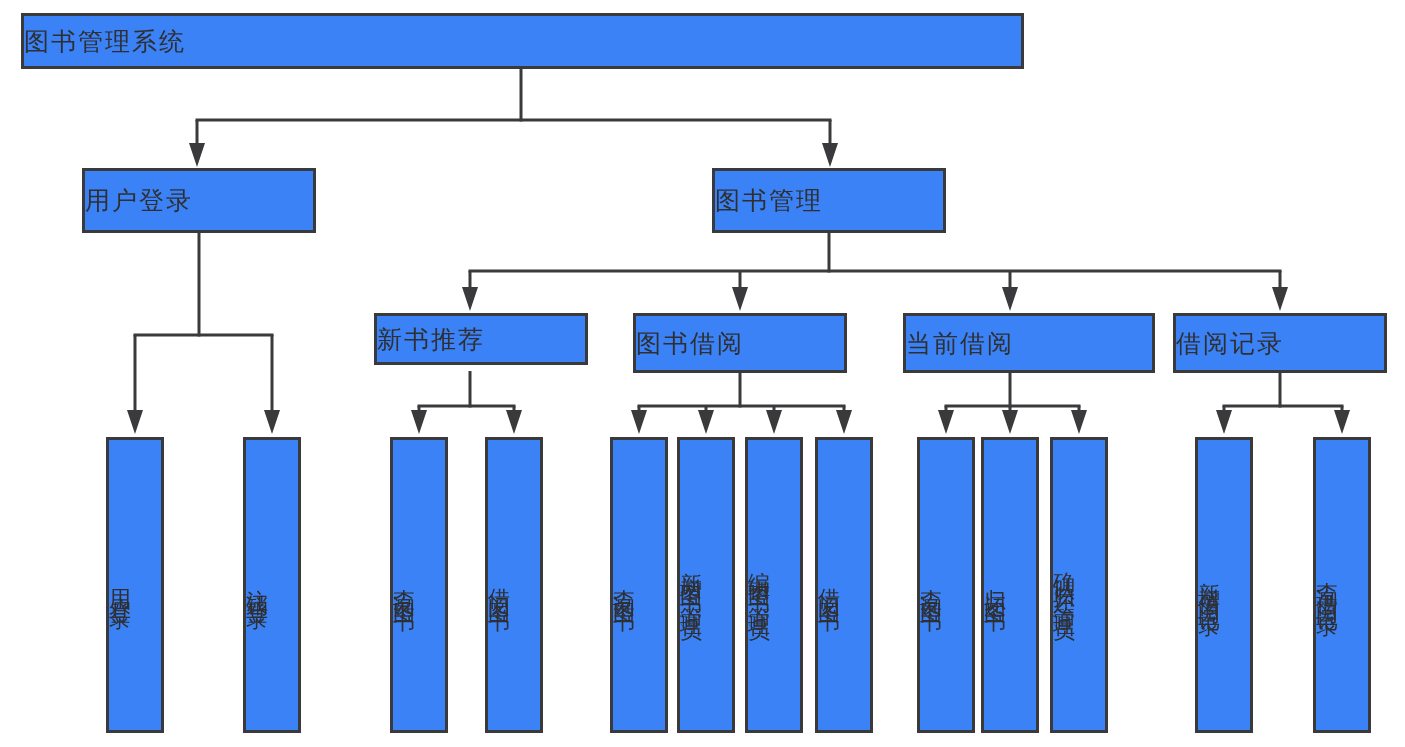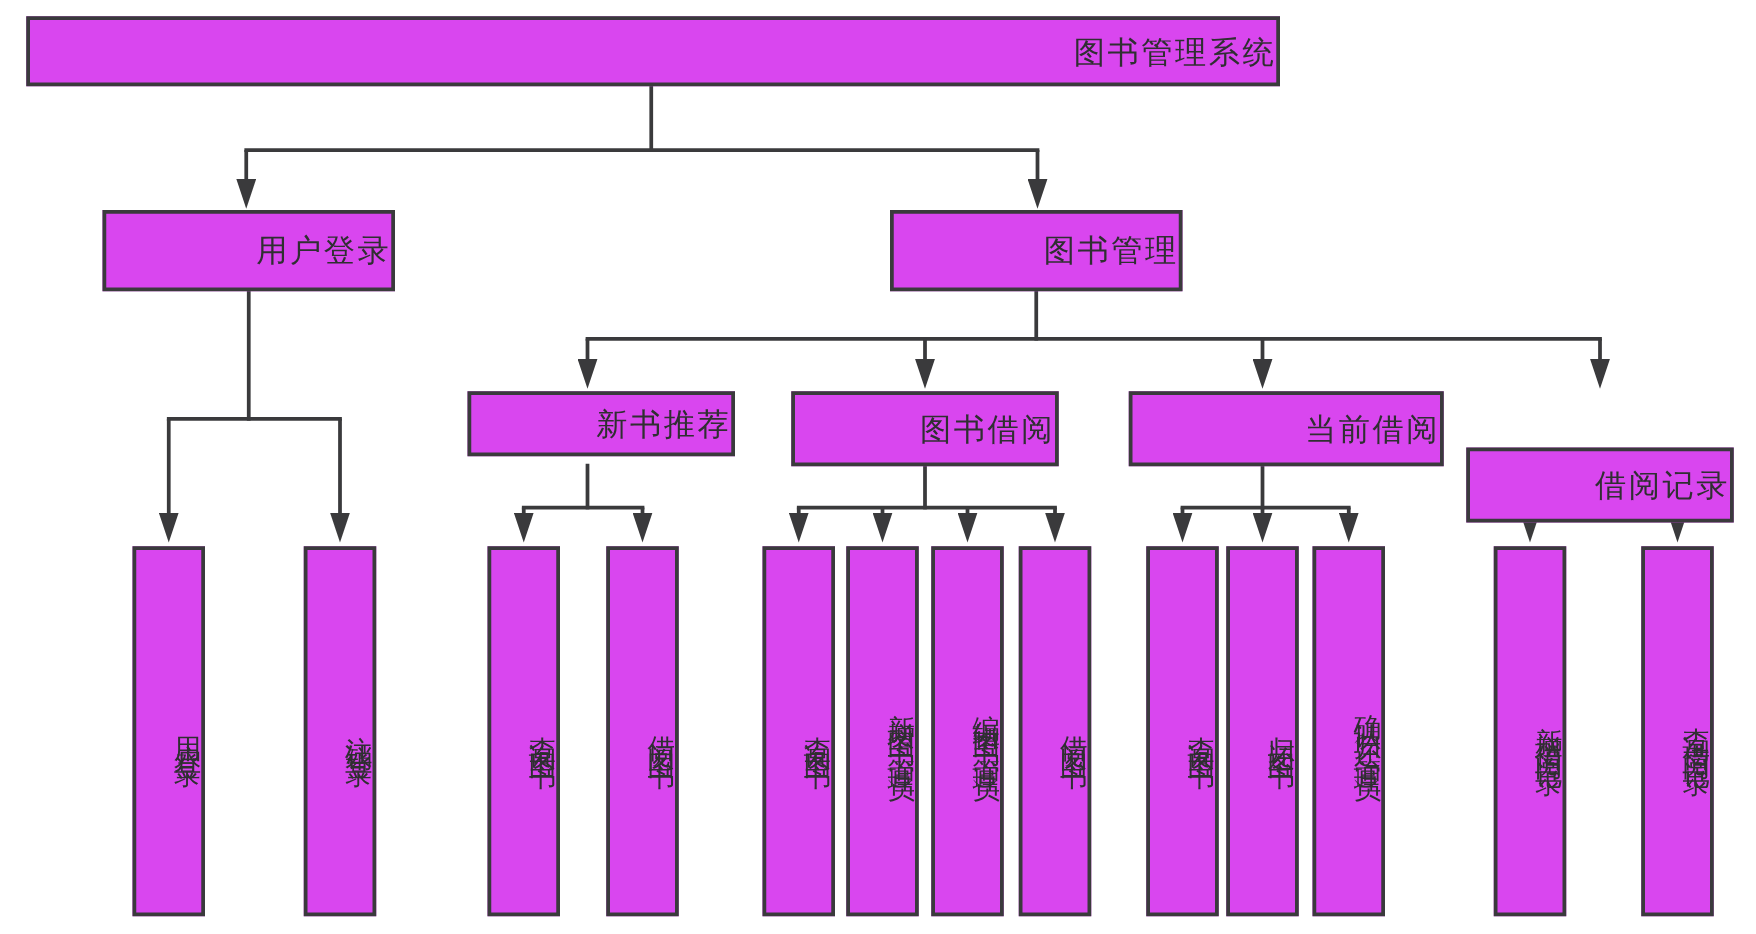--- a/index.html
+++ b/index.html
@@ -25,25 +25,25 @@
     position:absolute;
     left:0;top:0;
     width:1405px;height:747px;
   }
   .wires line{
     stroke:var(--line);
     stroke-width:3;
   }
   .box{
     position:absolute;
-    background:#d946ef;
+    background:#3b82f6;
     border:3px solid var(--line);
     display:flex;
     align-items:center;
-    justify-content:flex-end;
+    justify-content:flex-start;
     color:var(--text);
     z-index:2;
   }
   .hlabel{
     font-size:25px;
     letter-spacing:2px;
     white-space:nowrap;
   }
   .vbox{
     width:58px;
@@ -129,27 +129,27 @@
   <div class="box" style="left:82px;top:168px;width:234px;height:65px;">
     <span class="hlabel">用户登录</span>
   </div>
   <div class="box" style="left:712px;top:168px;width:234px;height:65px;">
     <span class="hlabel">图书管理</span>
   </div>
 
   <div class="box" style="left:374px;top:313px;width:214px;height:52px;">
     <span class="hlabel">新书推荐</span>
   </div>
-  <div class="box" style="left:633px;top:313px;width:214px;height:60px;padding-left:20px;">
+  <div class="box" style="left:633px;top:313px;width:214px;height:60px;">
     <span class="hlabel">图书借阅</span>
   </div>
   <div class="box" style="left:903px;top:313px;width:252px;height:60px;">
     <span class="hlabel">当前借阅</span>
   </div>
-  <div class="box" style="left:1173px;top:313px;width:214px;height:60px;margin-top:45px;">
+  <div class="box" style="left:1173px;top:313px;width:214px;height:60px;">
     <span class="hlabel">借阅记录</span>
   </div>
 
   <div class="box vbox" style="left:106px;">
     <span class="vlabel">用户登录</span>
   </div>
   <div class="box vbox" style="left:243px;">
     <span class="vlabel">注销登录</span>
   </div>
 

